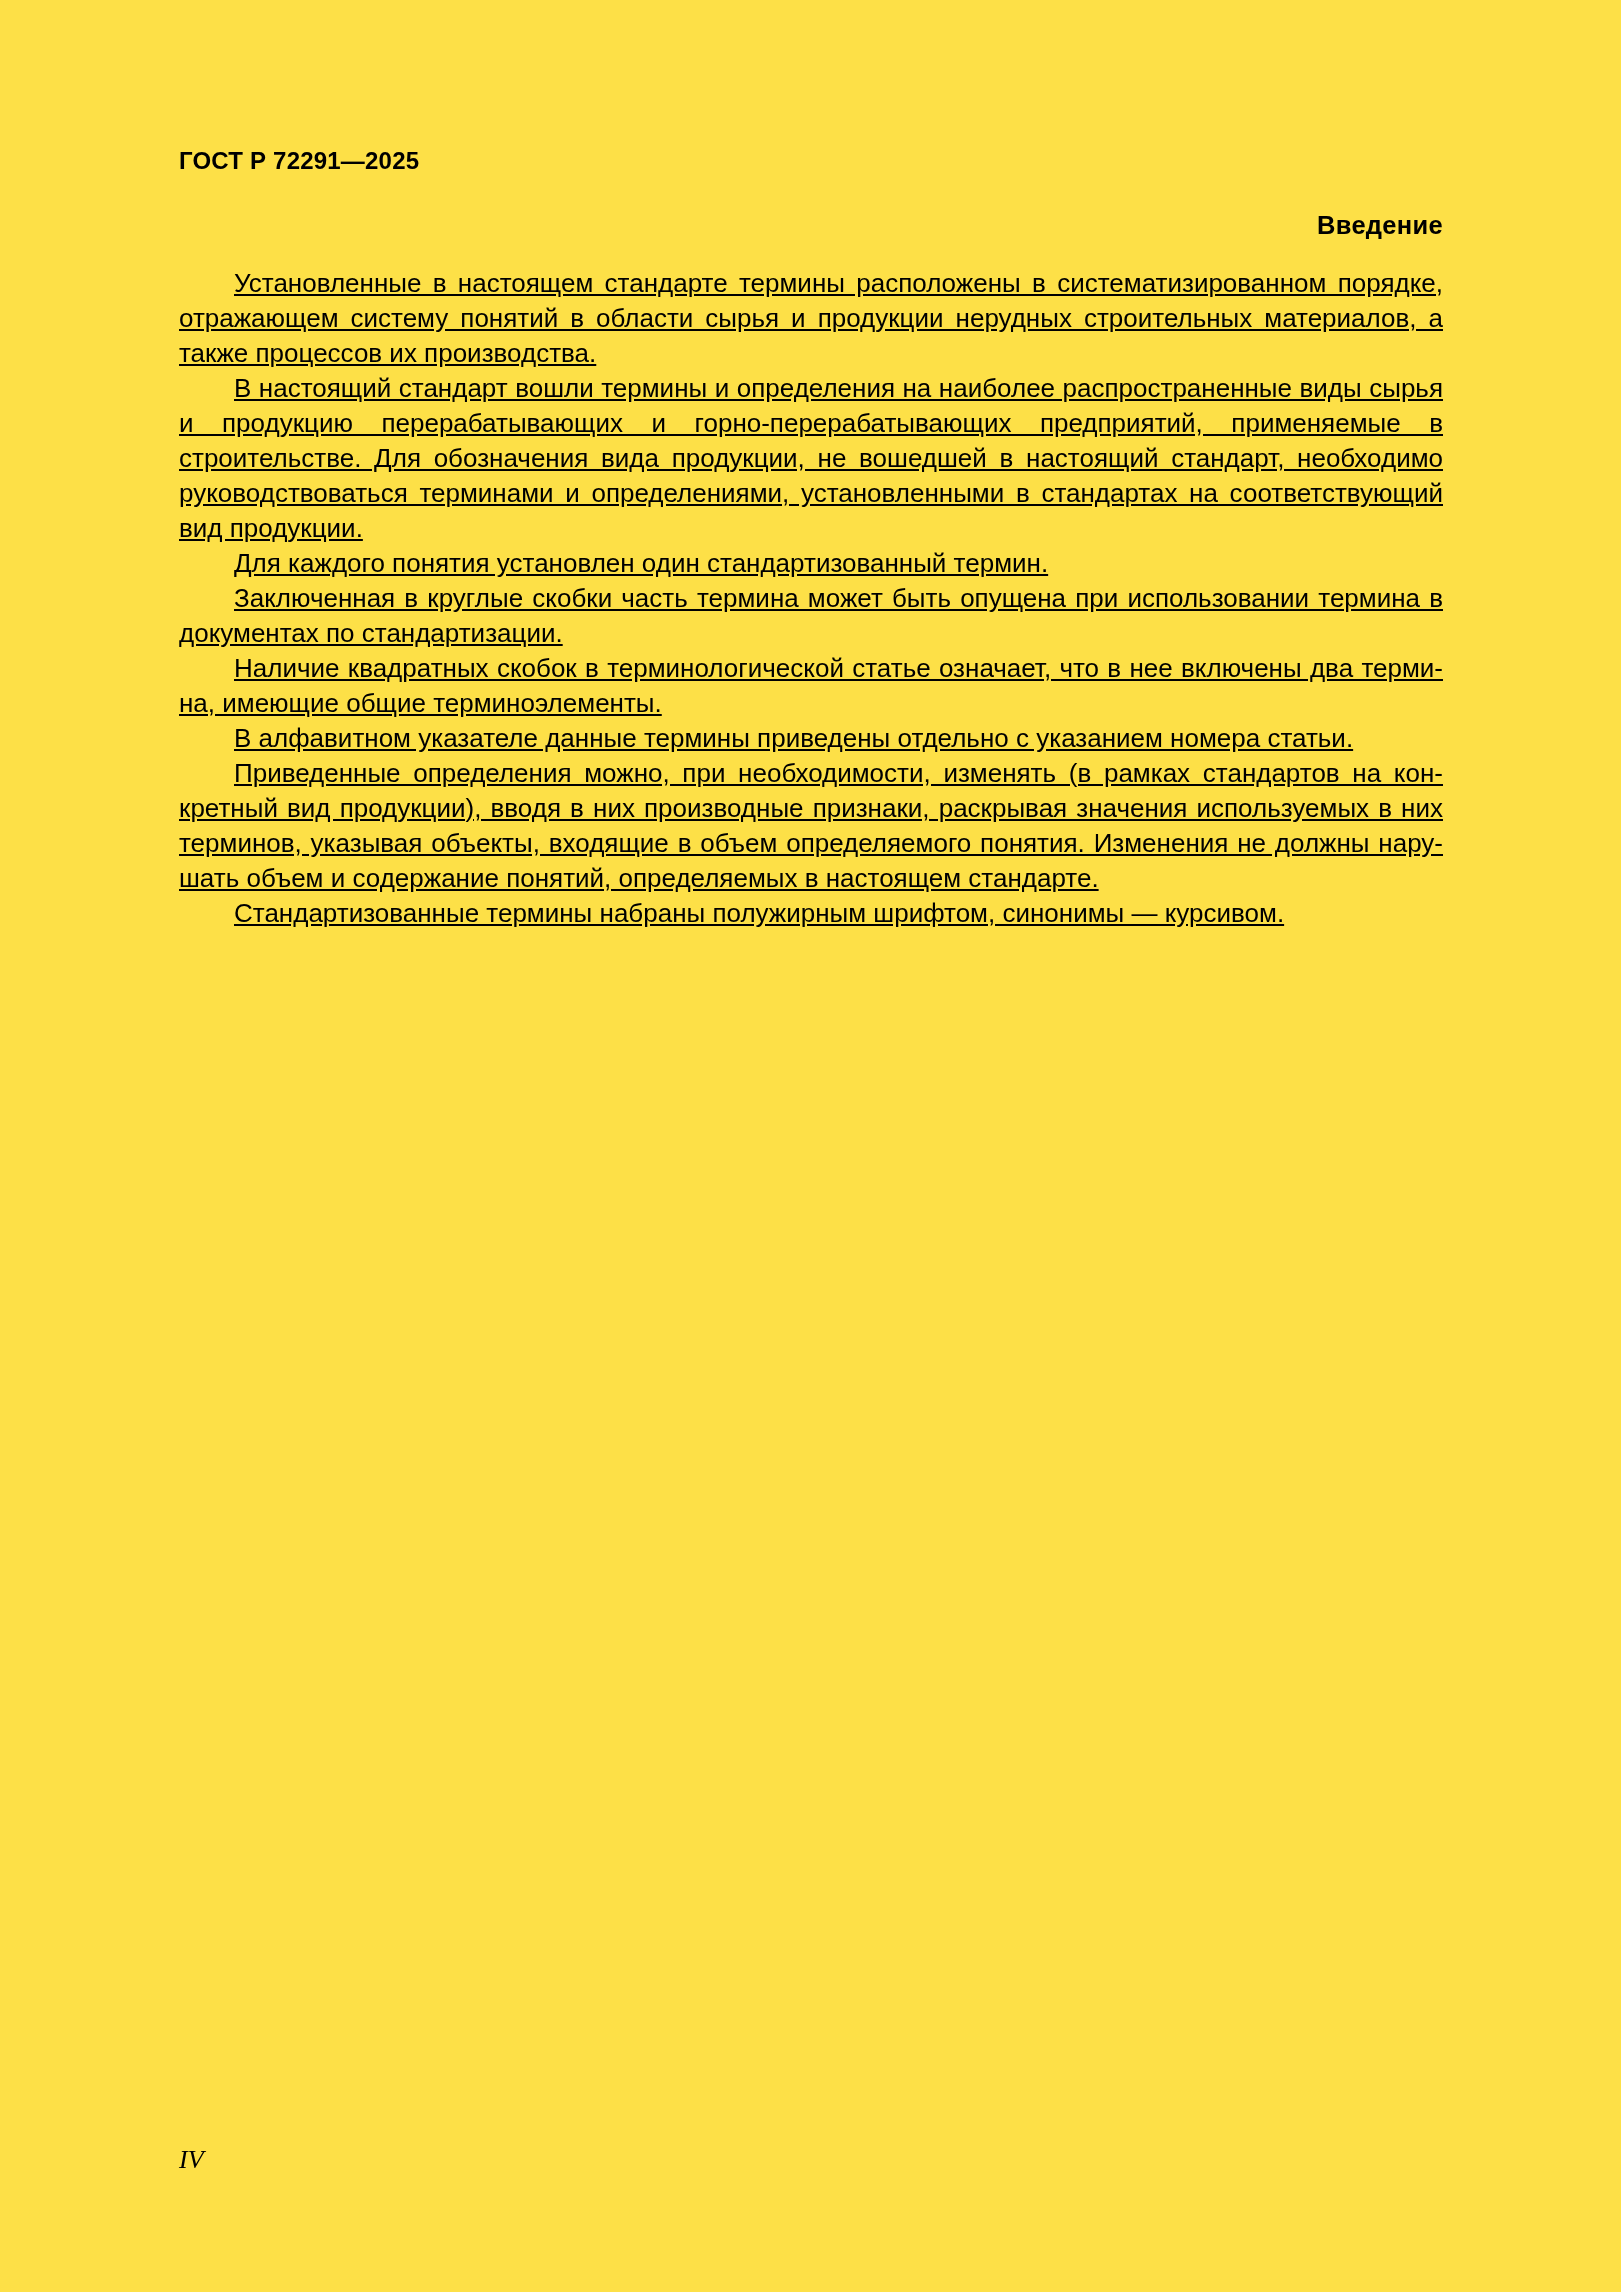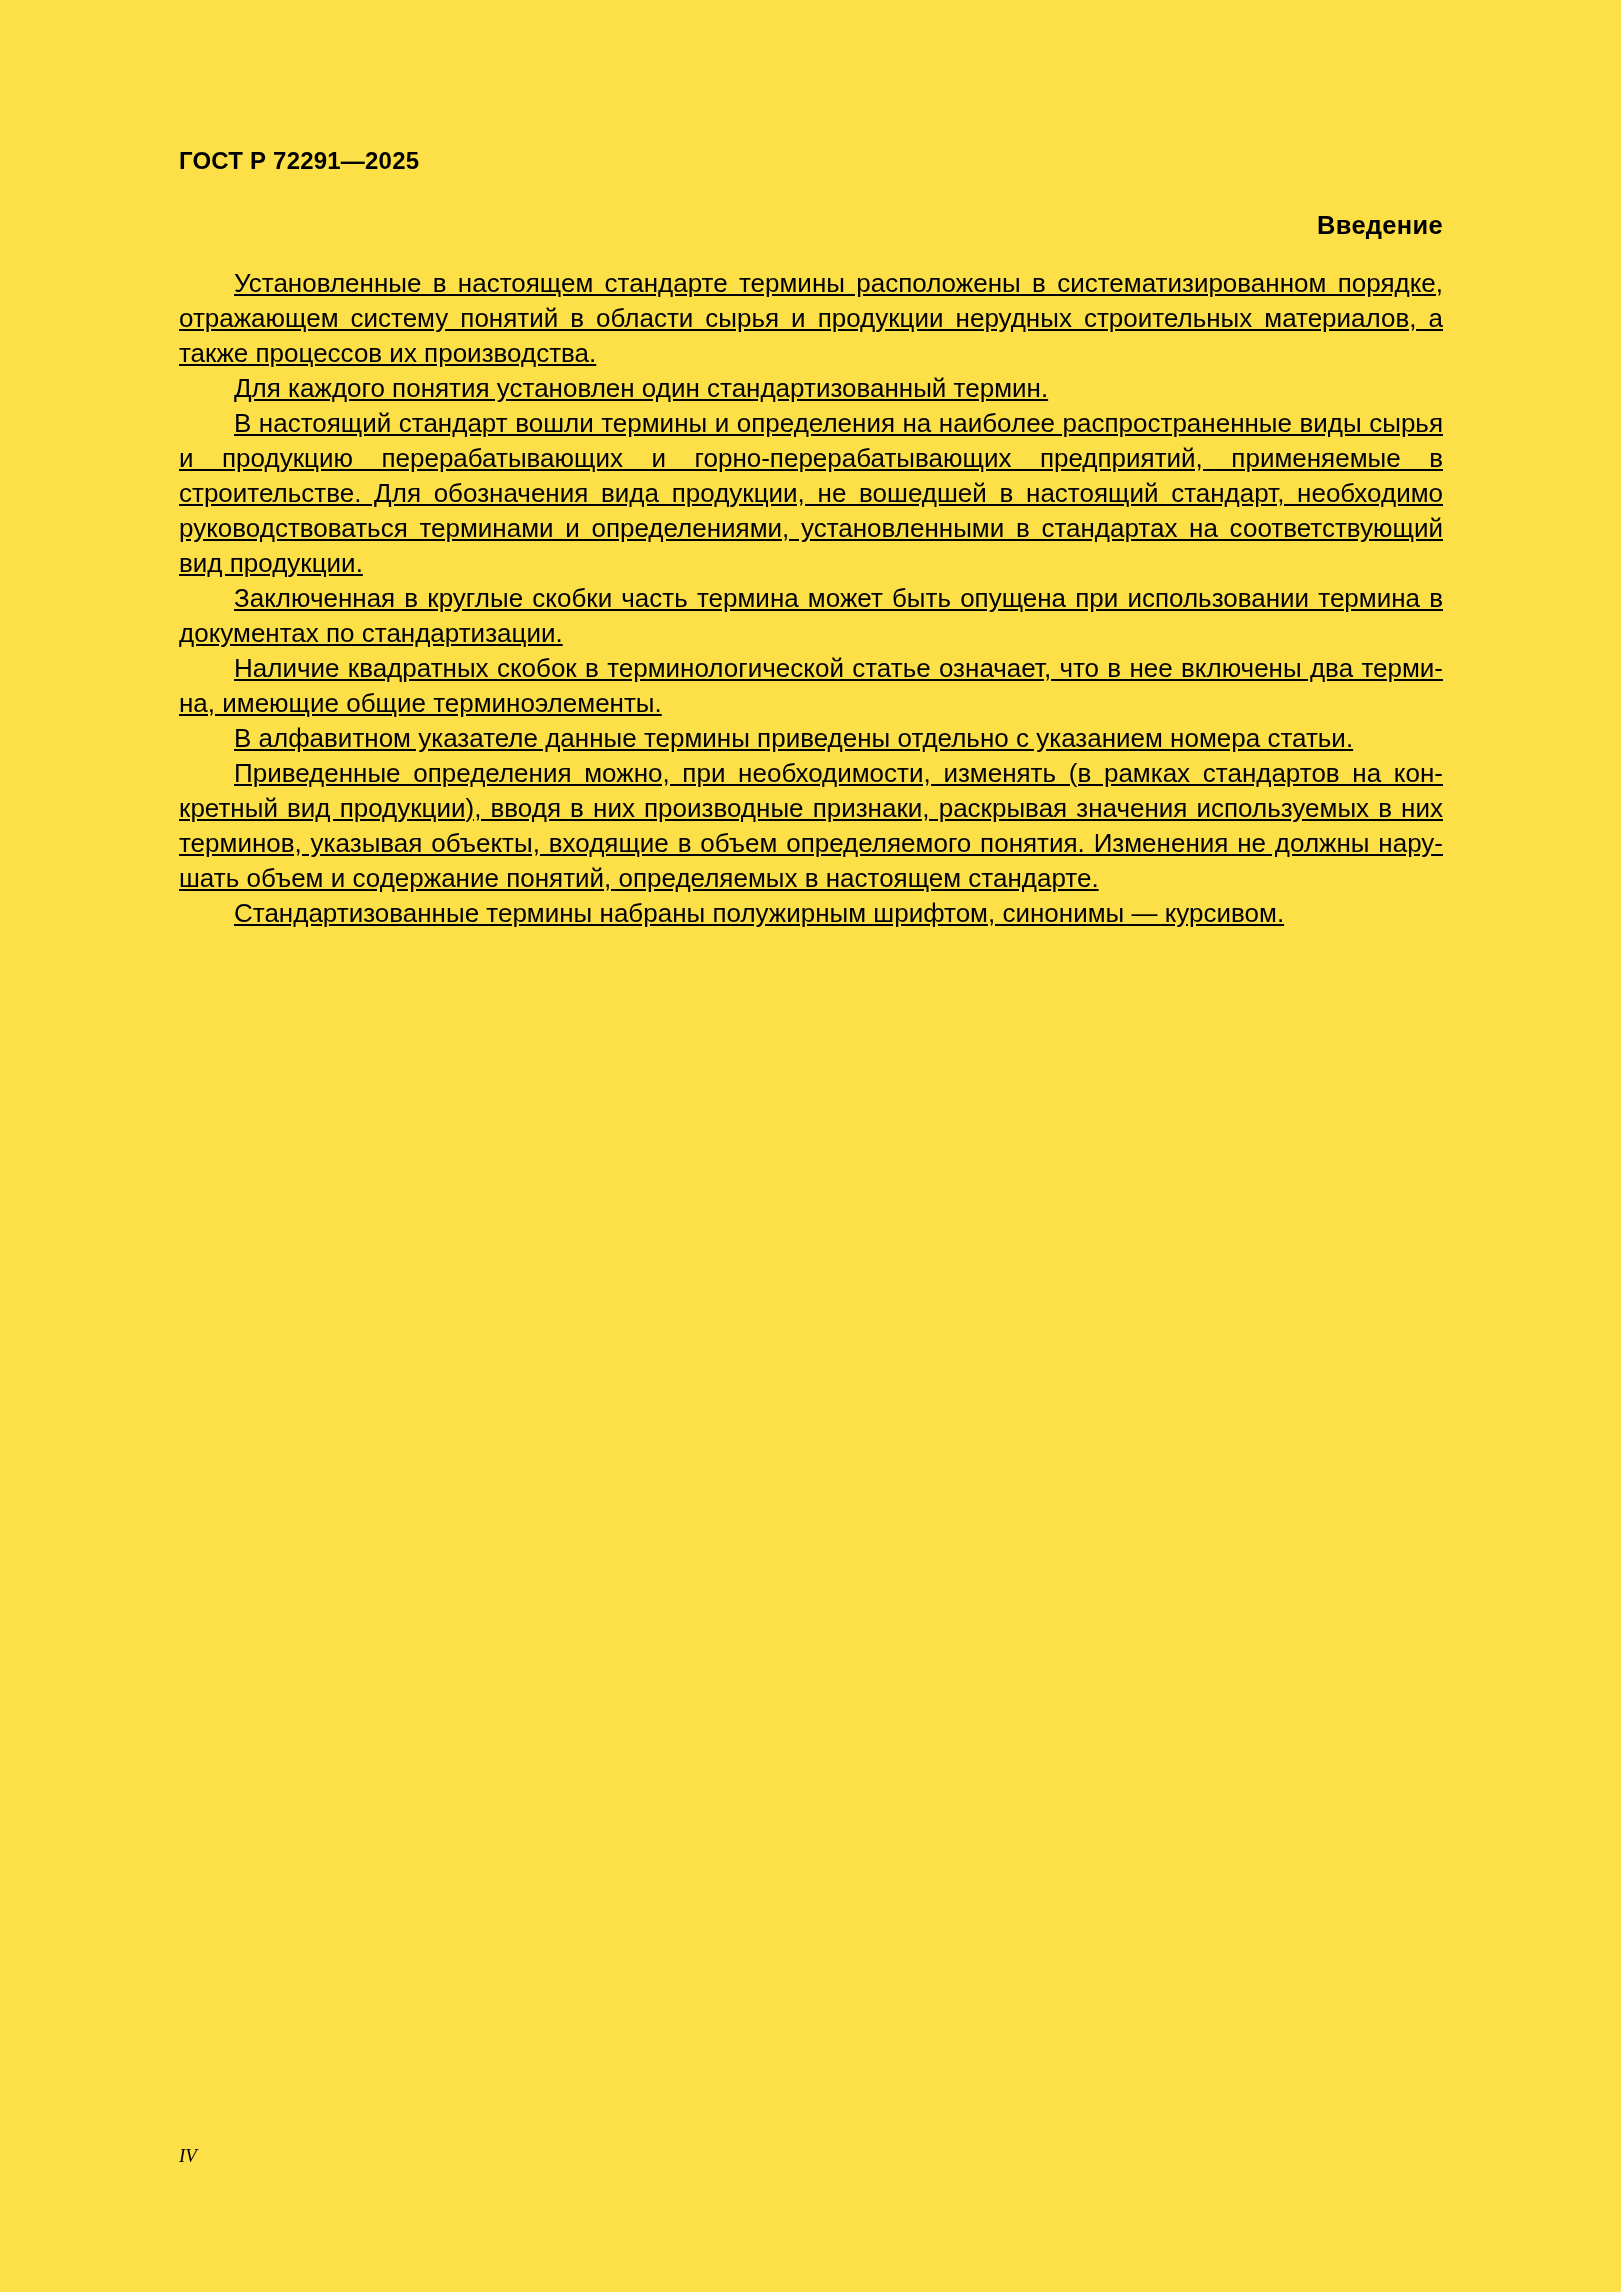--- a/index.html
+++ b/index.html
@@ -46,39 +46,39 @@
     text-align: justify;
     text-justify: inter-word;
     text-indent: 55px;
     hyphens: manual;
     text-decoration: underline;
   }
   .footer-page {
     position: absolute;
     left: 179px;
     top: 2145px;
-    font-size: 19px;
+    font-size: 26px;
     font-style: italic;
     font-family: "Liberation Serif", serif;
   }
 </style>
 </head>
 <body>
 
 <div class="page">
 
   <div class="header">ГОСТ Р 72291—2025</div>
 
   <div class="content">
 
     <h1 class="doc-title">Введение</h1>
 
     <p class="para">Установленные в настоящем стандарте термины расположены в систематизированном порядке, отражающем систему понятий в области сырья и продукции нерудных строительных материалов, а также процессов их производства.</p>
+    <p class="para">В настоящий стандарт вошли термины и определения на наиболее распространенные виды сырья и продукцию перерабатывающих и горно-перерабатывающих предприятий, применяемые в строительстве. Для обозначения вида продукции, не вошедшей в настоящий стандарт, необходимо руководствоваться терминами и определениями, установленными в стандартах на соответствующий вид продукции.</p>
     <p class="para">Для каждого понятия установлен один стандартизованный термин.</p>
-    <p class="para">В настоящий стандарт вошли термины и определения на наиболее распространенные виды сырья и продукцию перерабатывающих и горно-перерабатывающих предприятий, применяемые в строительстве. Для обозначения вида продукции, не вошедшей в настоящий стандарт, необходимо руководствоваться терминами и определениями, установленными в стандартах на соответствующий вид продукции.</p>
     <p class="para">Заключенная в круглые скобки часть термина может быть опущена при использовании термина в документах по стандартизации.</p>
     <p class="para">Наличие квадратных скобок в терминологической статье означает, что в нее включены два терми-на, имеющие общие терминоэлементы.</p>
     <p class="para">В алфавитном указателе данные термины приведены отдельно с указанием номера статьи.</p>
     <p class="para">Приведенные определения можно, при необходимости, изменять (в рамках стандартов на кон-кретный вид продукции), вводя в них производные признаки, раскрывая значения используемых в них терминов, указывая объекты, входящие в объем определяемого понятия. Изменения не должны нару-шать объем и содержание понятий, определяемых в настоящем стандарте.</p>
     <p class="para">Стандартизованные термины набраны полужирным шрифтом, синонимы — курсивом.</p>
 
   </div>
 
   <div class="footer-page">IV</div>
 

